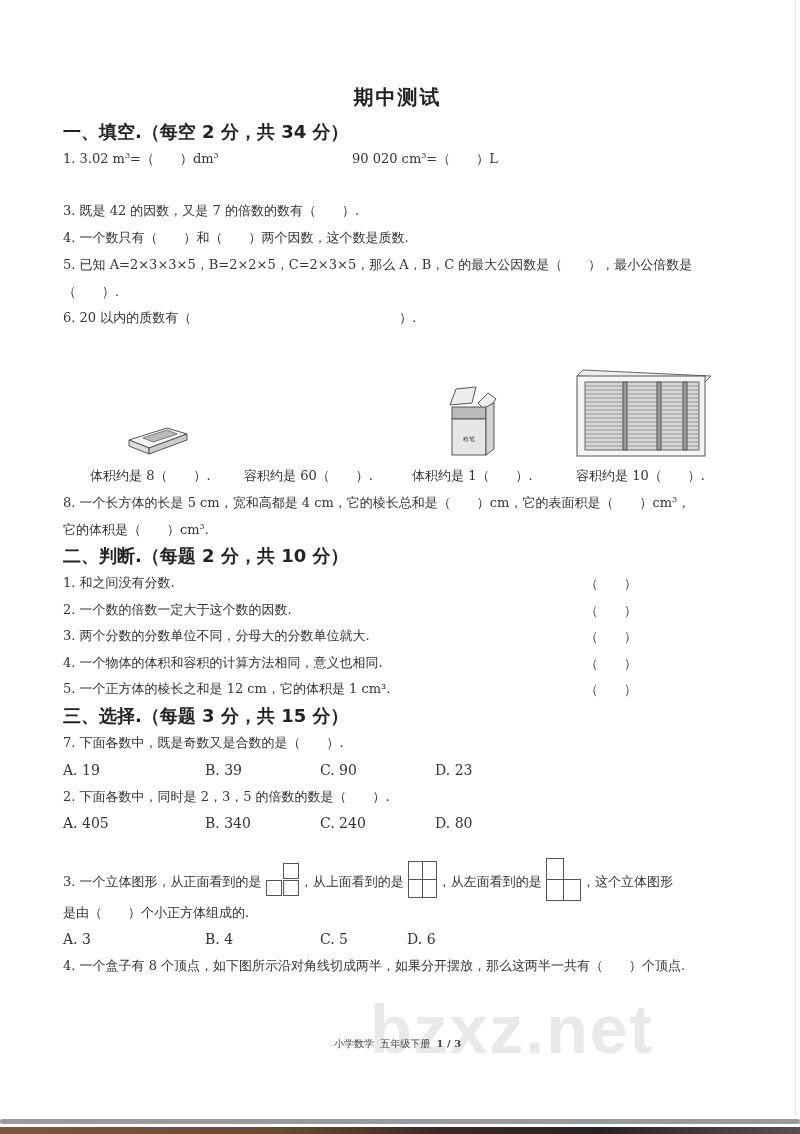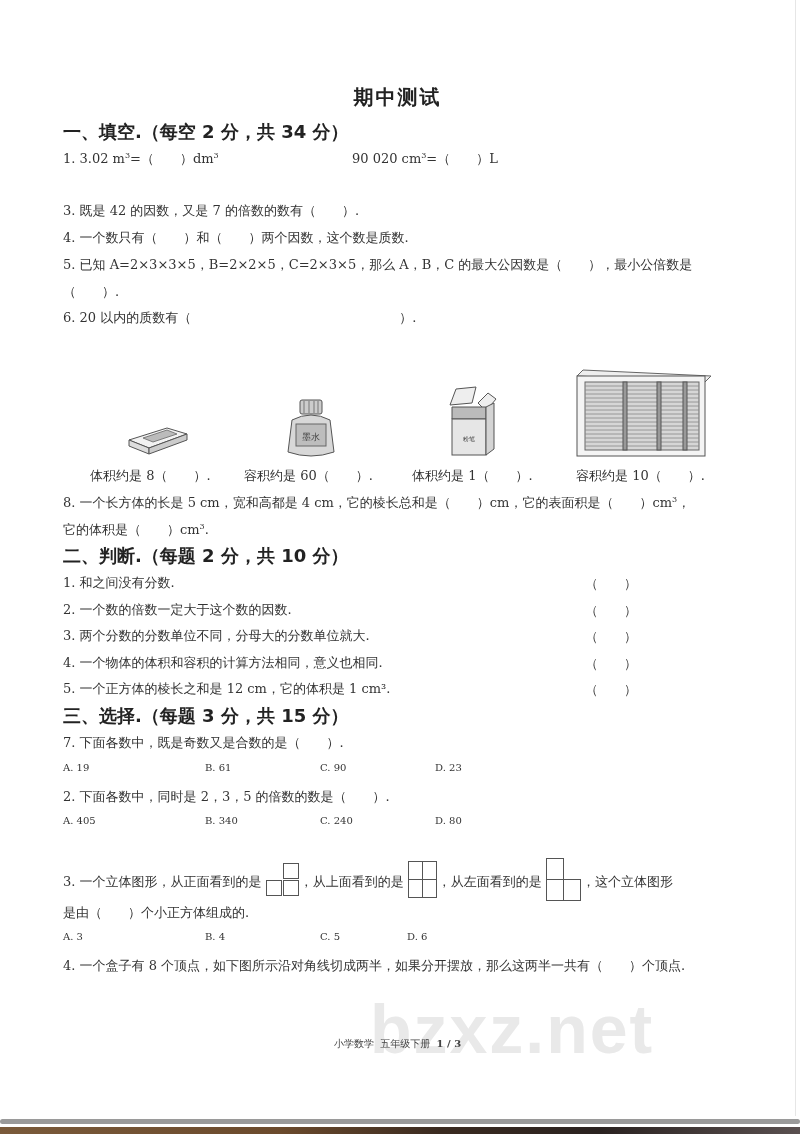--- a/index.html
+++ b/index.html
@@ -11,21 +11,21 @@
   }
   .page { position:absolute; left:0; top:0; width:795px; height:1116px; background:#fff; border-right:1px solid #e6e6e6; }
   .title {
     position:absolute; left:0; right:0; top:84px; text-align:center;
     font-family:"DejaVu Sans","Liberation Sans",sans-serif; font-weight:bold;
     font-size:20px; letter-spacing:2px; color:#222;
   }
   .line { position:absolute; left:63px; font-size:13px; line-height:16px; white-space:nowrap; color:#333; }
   .section { font-family:"DejaVu Sans","Liberation Sans",sans-serif; font-weight:bold; font-size:18px; color:#222; }
   .tf-paren { position:absolute; left:585px; font-size:13px; color:#444; }
-  .opt { position:absolute; font-size:10px; color:#333; }
+  .opt { position:absolute; font-size:14px; color:#333; }
   sup { font-size:8px; line-height:0; }
   .img { position:absolute; }
   .grid-shape { display:inline-block; position:relative; vertical-align:middle; }
   .cell { position:absolute; width:16px; height:16px; border:1.3px solid #555; box-sizing:border-box; background:#fff; }
   .watermark {
     position:absolute; left:370px; top:990px; font-family:Liberation Sans, sans-serif;
     font-weight:bold; font-size:68px; color:#e9e9e9; letter-spacing:2px;
   }
   .footer { position:absolute; left:0; right:0; top:1037px; text-align:center; font-size:10px; color:#444; z-index:2; }
   .footer b { font-weight:bold; }
@@ -53,32 +53,20 @@
   <div class="line" style="top:257px;">5. 已知 A=2×3×3×5，B=2×2×5，C=2×3×5，那么 A，B，C 的最大公因数是（　　），最小公倍数是</div>
   <div class="line" style="top:284px;">（　　）.</div>
   <div class="line" style="top:310px;">6. 20 以内的质数有（　　　　　　　　　　　　　　　　）.</div>
 
   <div class="img" style="left:127px; top:420px;">
     <svg width="62" height="36" viewBox="0 0 62 36">
       <polygon points="2,20 40,8 60,14 22,28" fill="#f2f2f2" stroke="#555" stroke-width="1"></polygon>
       <polygon points="2,20 22,28 22,34 2,26" fill="#ddd" stroke="#555" stroke-width="1"></polygon>
       <polygon points="22,28 60,14 60,20 22,34" fill="#ccc" stroke="#555" stroke-width="1"></polygon>
       <polygon points="16,18 40,10 50,14 26,22" fill="#bbb" stroke="#666" stroke-width="0.8"></polygon>
-    </svg>
-  </div>
-  <div class="img" style="left:282px; top:398px;">
-    <svg width="58" height="62" viewBox="0 0 58 62">
-      <rect x="18" y="2" width="22" height="14" rx="2" fill="#ccc" stroke="#555"></rect>
-      <line x1="22" y1="3" x2="22" y2="15" stroke="#777"></line>
-      <line x1="27" y1="3" x2="27" y2="15" stroke="#777"></line>
-      <line x1="32" y1="3" x2="32" y2="15" stroke="#777"></line>
-      <line x1="36" y1="3" x2="36" y2="15" stroke="#777"></line>
-      <path d="M10,22 Q29,12 48,22 L52,54 Q29,62 6,54 Z" fill="#d8d8d8" stroke="#555"></path>
-      <rect x="14" y="26" width="30" height="22" fill="#bdbdbd" stroke="#666"></rect>
-      <text x="29" y="42" font-size="9" text-anchor="middle" fill="#444" font-family="DejaVu Sans, sans-serif">墨水</text>
     </svg>
   </div>
   <div class="img" style="left:448px; top:385px;">
     <svg width="50" height="72" viewBox="0 0 50 72">
       <polygon points="2,20 8,4 28,2 24,18" fill="#eee" stroke="#555"></polygon>
       <polygon points="30,18 40,8 48,14 38,26" fill="#eee" stroke="#555"></polygon>
       <polygon points="4,22 38,22 38,34 4,34" fill="#bbb" stroke="#555"></polygon>
       <rect x="4" y="34" width="34" height="36" fill="#e6e6e6" stroke="#555"></rect>
       <polygon points="38,22 46,18 46,64 38,70" fill="#d4d4d4" stroke="#555"></polygon>
       <text x="21" y="56" font-size="6" text-anchor="middle" fill="#444" font-family="DejaVu Sans, sans-serif">粉笔</text>
@@ -135,21 +123,21 @@
   <div class="line" style="top:628px;">3. 两个分数的分数单位不同，分母大的分数单位就大.</div>
   <div class="tf-paren" style="top:628px;">（　　）</div>
   <div class="line" style="top:655px;">4. 一个物体的体积和容积的计算方法相同，意义也相同.</div>
   <div class="tf-paren" style="top:655px;">（　　）</div>
   <div class="line" style="top:681px;">5. 一个正方体的棱长之和是 12 cm，它的体积是 1 cm³.</div>
   <div class="tf-paren" style="top:681px;">（　　）</div>
 
   <div class="line section" style="top:708px;">三、选择.（每题 3 分，共 15 分）</div>
   <div class="line" style="top:735px;">7. 下面各数中，既是奇数又是合数的是（　　）.</div>
   <div class="opt" style="top:762px; left:63px;">A. 19</div>
-  <div class="opt" style="top:762px; left:205px;">B. 61</div>
+  <div class="opt" style="top:762px; left:205px;">B. 39</div>
   <div class="opt" style="top:762px; left:320px;">C. 90</div>
   <div class="opt" style="top:762px; left:435px;">D. 23</div>
 
   <div class="line" style="top:789px;">2. 下面各数中，同时是 2，3，5 的倍数的数是（　　）.</div>
   <div class="opt" style="top:815px; left:63px;">A. 405</div>
   <div class="opt" style="top:815px; left:205px;">B. 340</div>
   <div class="opt" style="top:815px; left:320px;">C. 240</div>
   <div class="opt" style="top:815px; left:435px;">D. 80</div>
 
   <div class="line" style="top:860px;">

